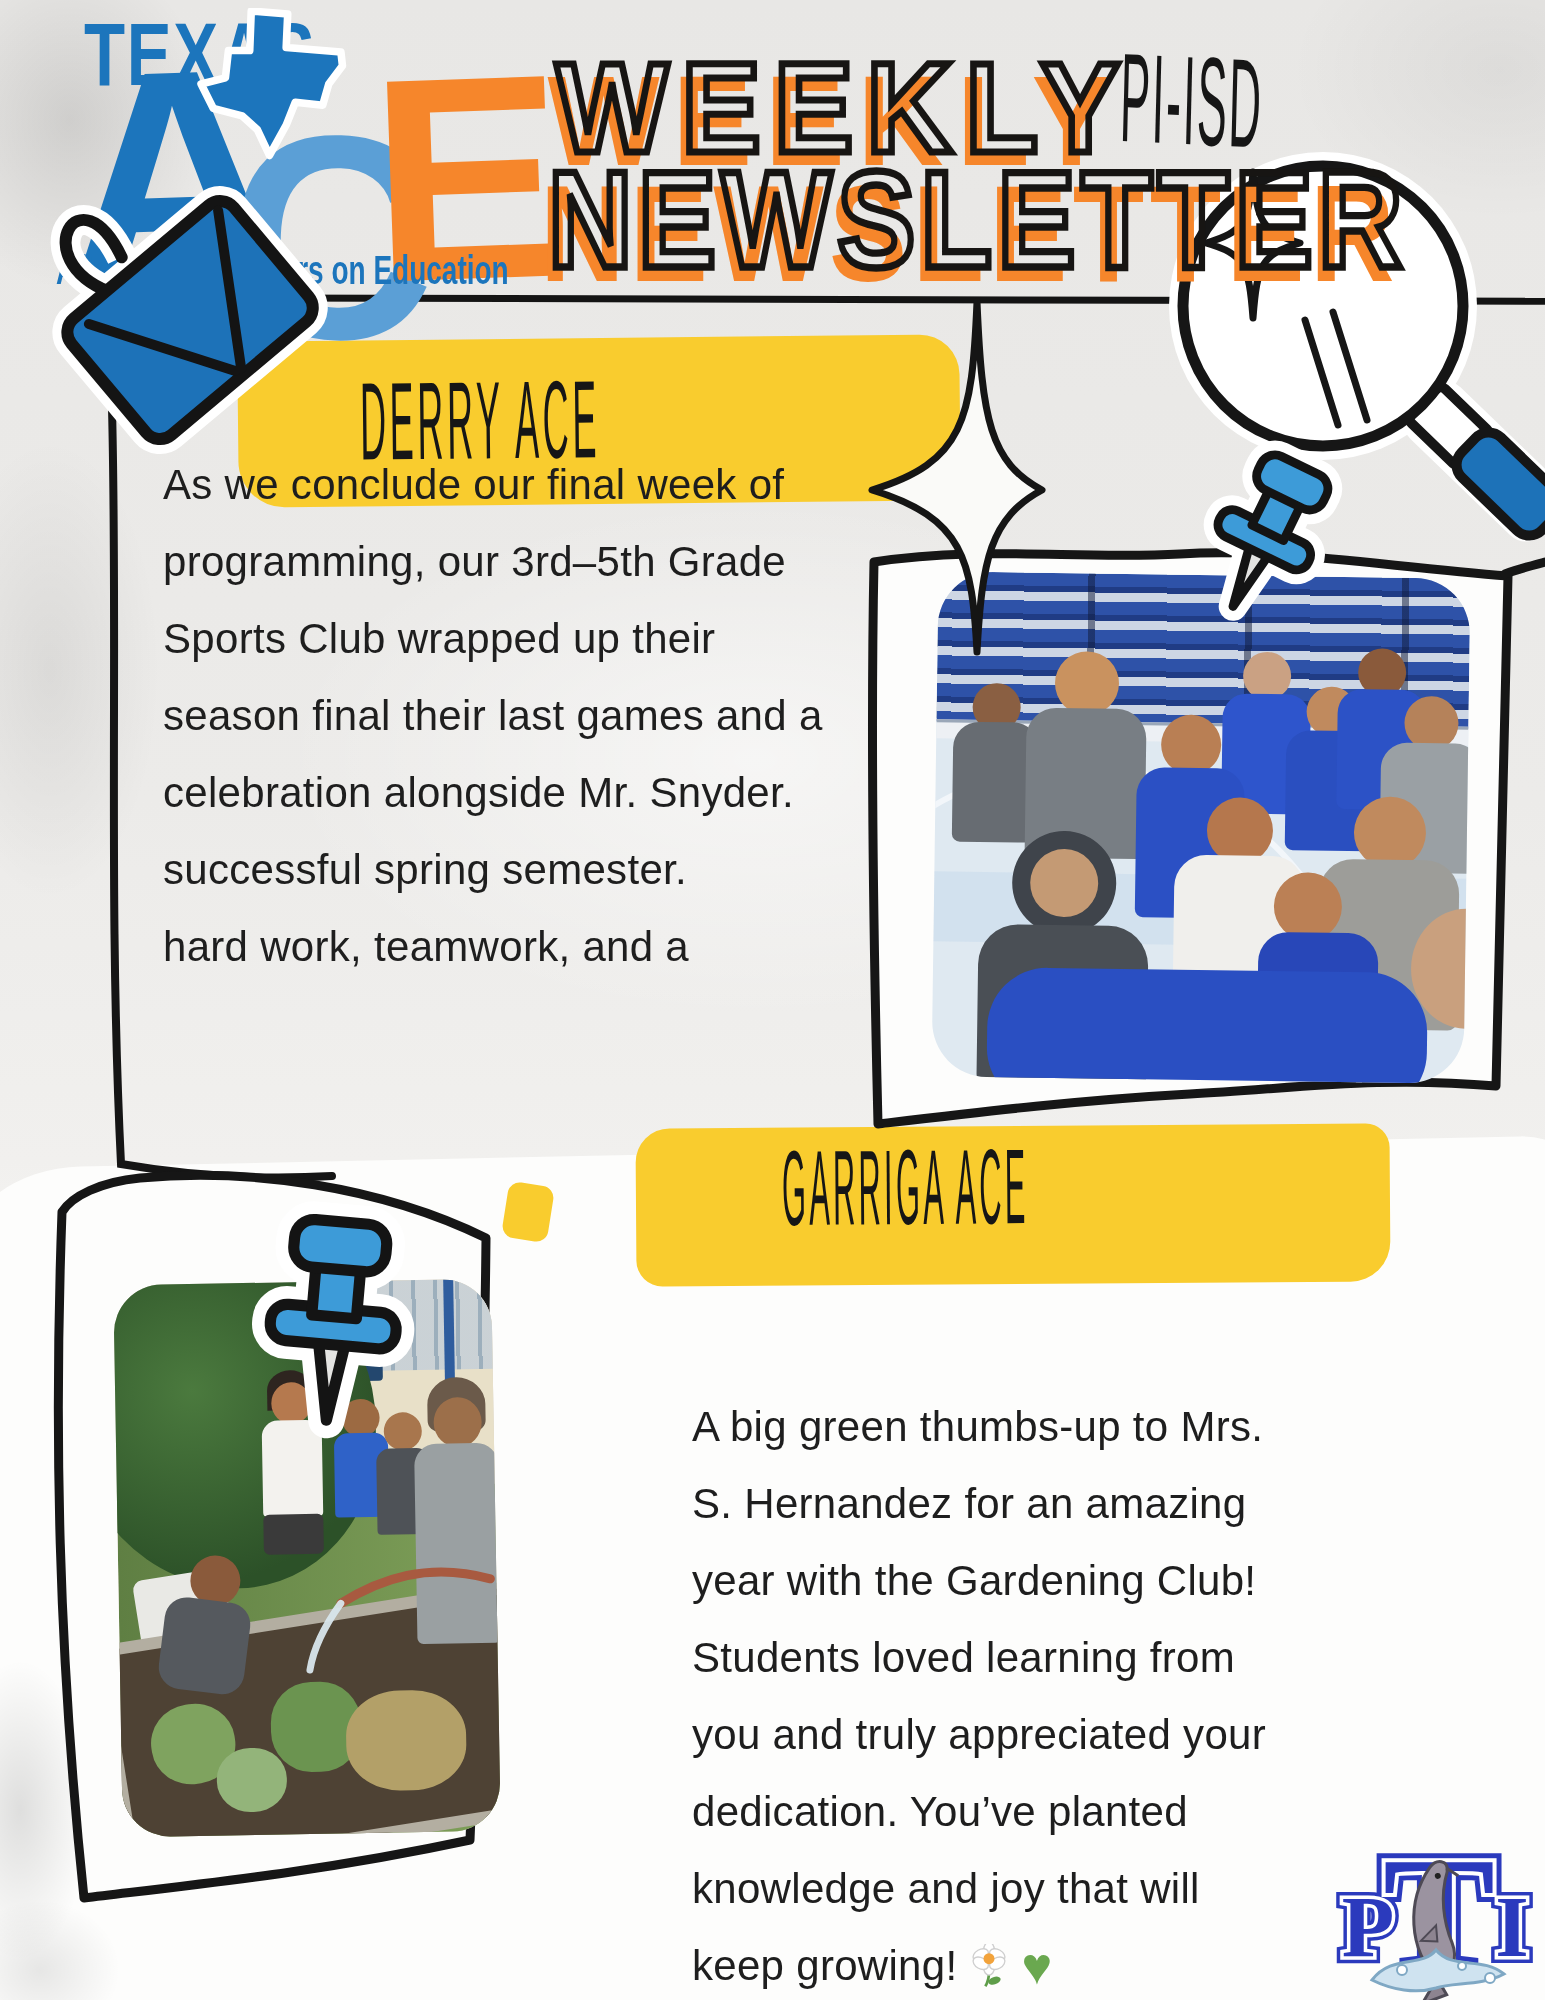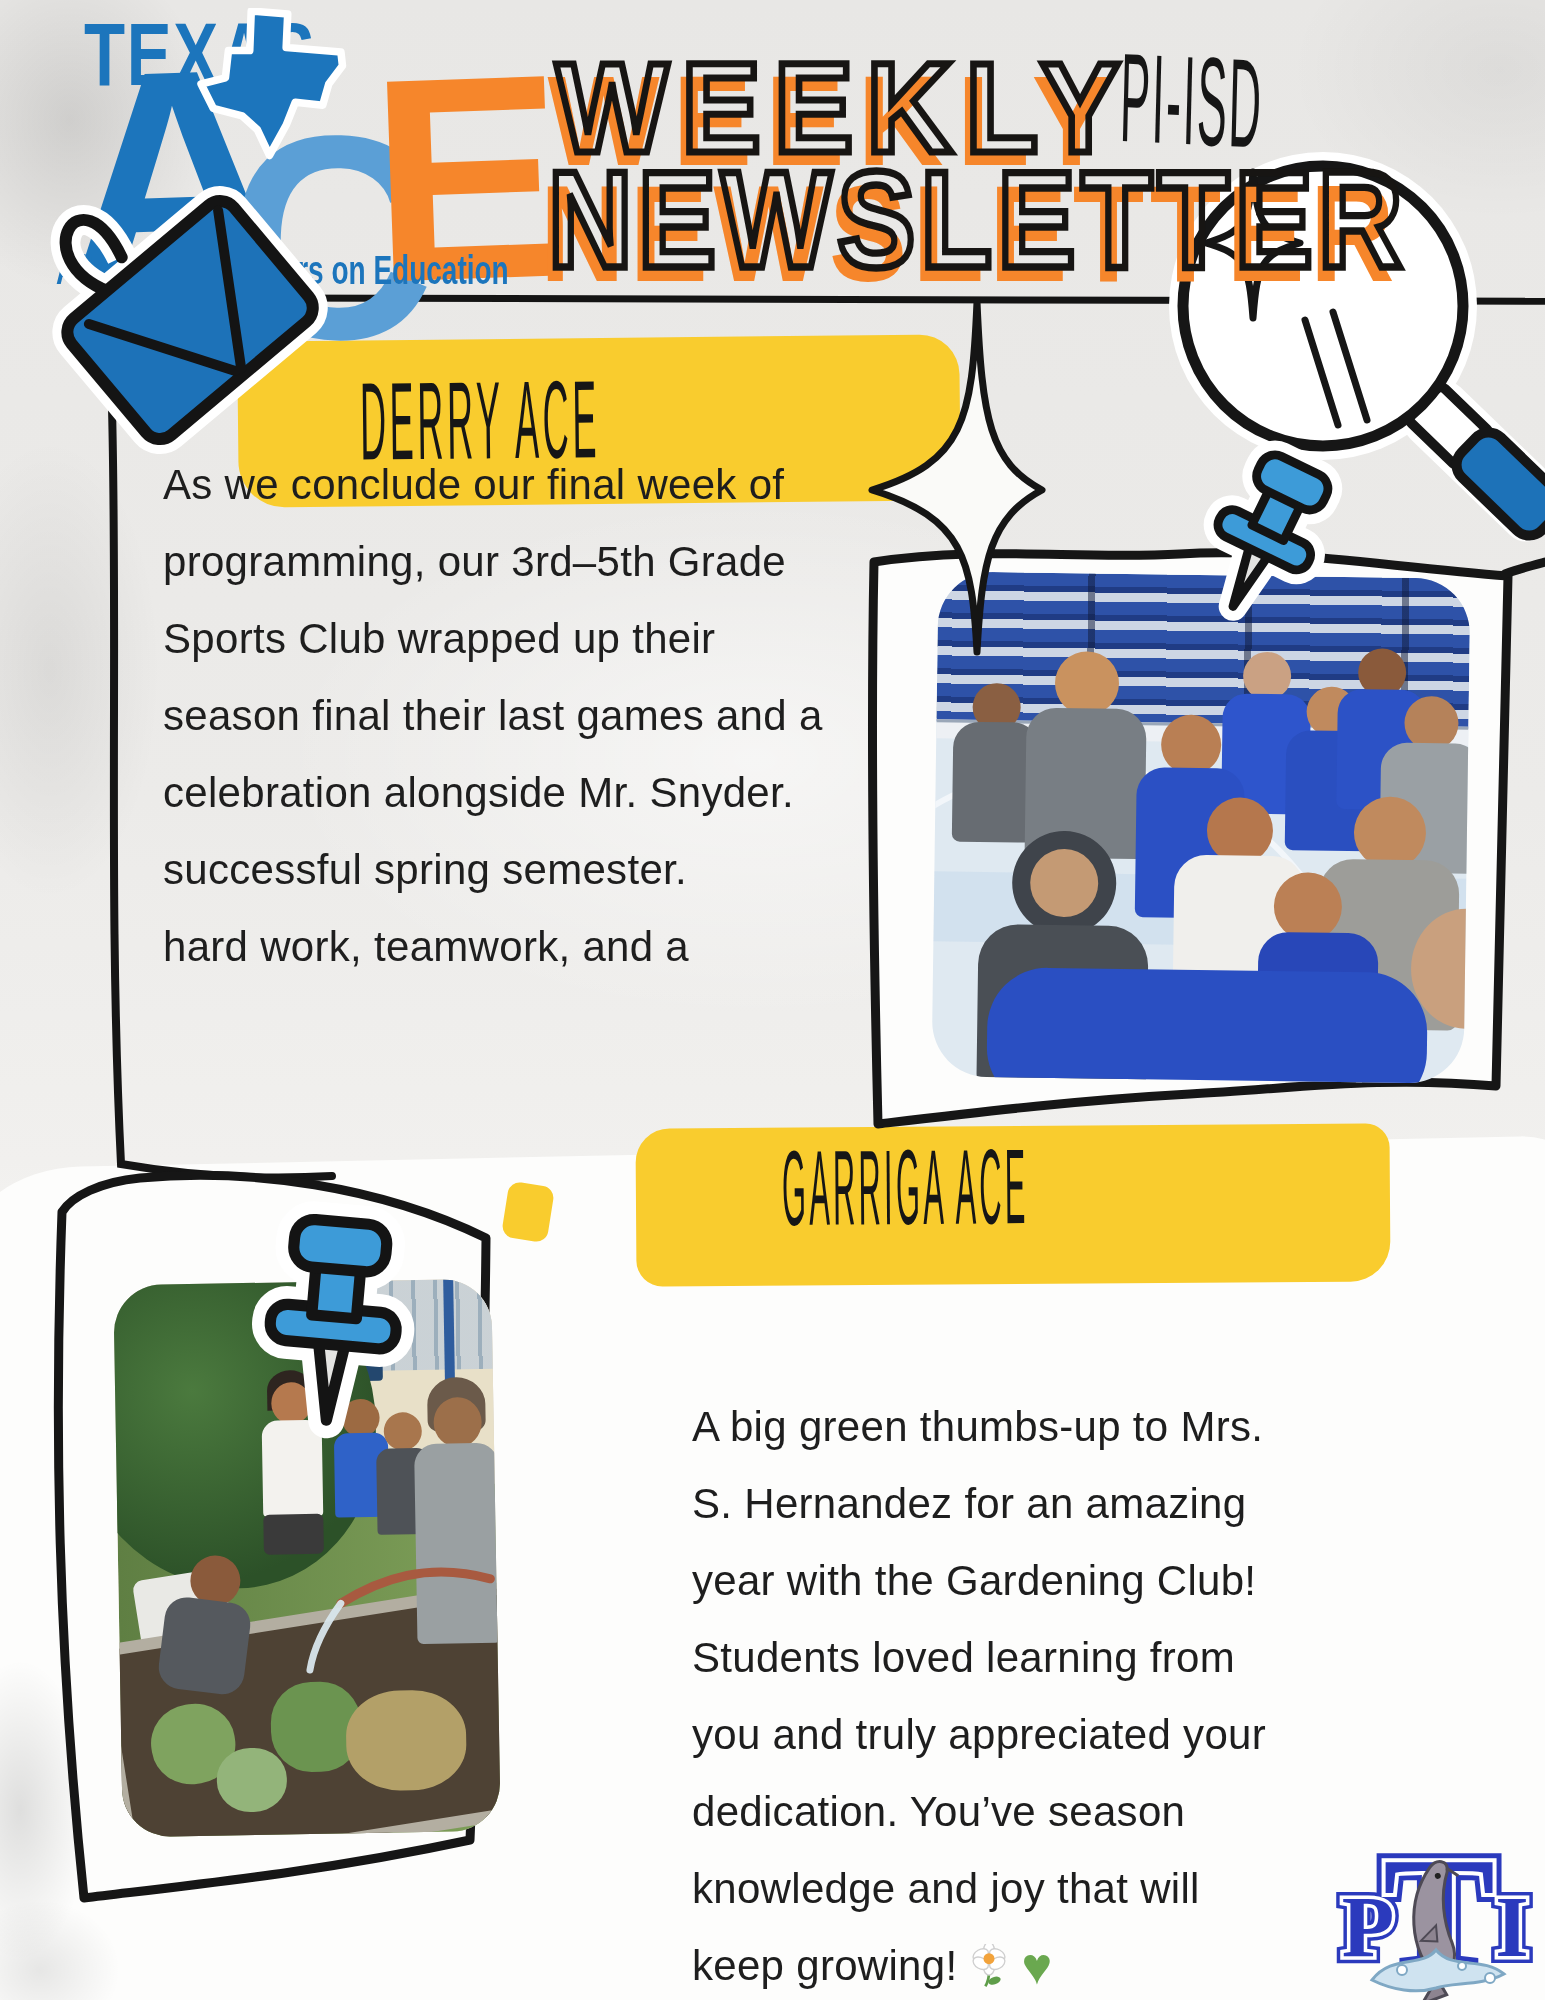--- a/index.html
+++ b/index.html
@@ -144,21 +144,21 @@
     <div>celebration alongside Mr. Snyder.</div>
     <div>successful spring semester.</div>
     <div>hard work, teamwork, and a</div>
   </div>
   <div class="bt" style="left:692px;top:1388px;">
     <div>A big green thumbs-up to Mrs.</div>
     <div>S. Hernandez for an amazing</div>
     <div>year with the Gardening Club!</div>
     <div>Students loved learning from</div>
     <div>you and truly appreciated your</div>
-    <div>dedication. You’ve season</div>
+    <div>dedication. You’ve planted</div>
     <div>knowledge and joy that will</div>
     <div class="lineRow">
       <span>keep growing!</span>
       <svg viewBox="0 0 48 48" style="width:44px;height:44px;">
         <path d="M24,30 C24,38 22,43 20,46" stroke="#5f9e4a" stroke-width="3" fill="none"></path>
         <ellipse cx="30" cy="40" rx="7" ry="4" fill="#5f9e4a" transform="rotate(-20 30 40)"></ellipse>
         <g fill="#ffffff" stroke="#cfcfcf" stroke-width="1.5">
           <ellipse cx="24" cy="7" rx="6" ry="9"></ellipse>
             <ellipse cx="24" cy="25" rx="6" ry="9"></ellipse>
           <ellipse cx="15" cy="12" rx="6" ry="9" transform="rotate(60 15 12)"></ellipse>

